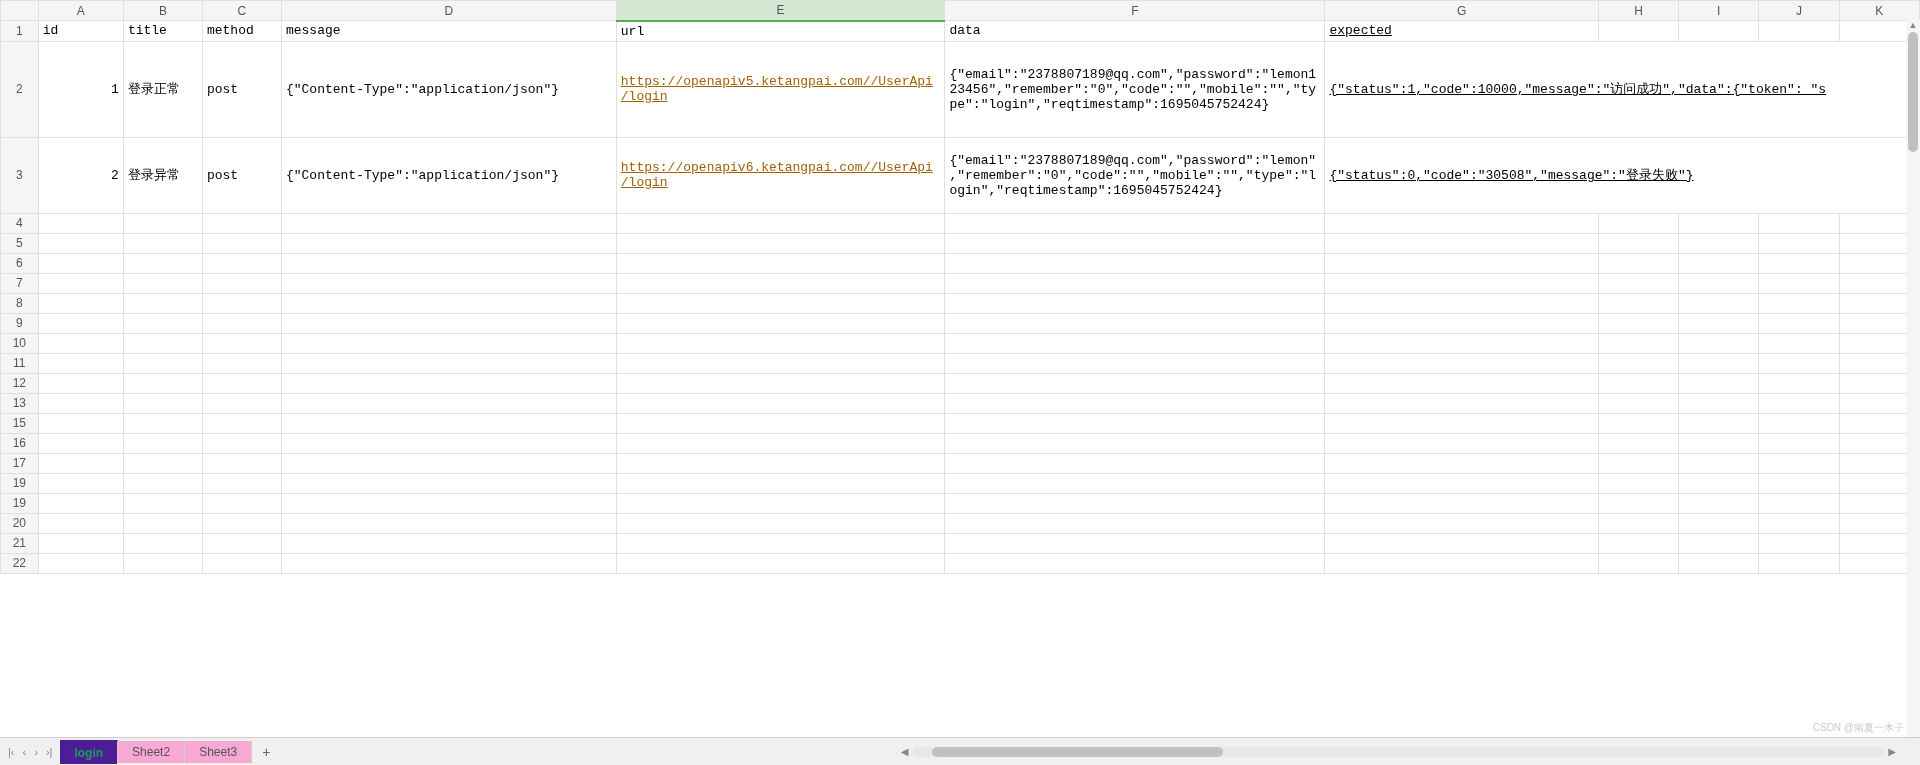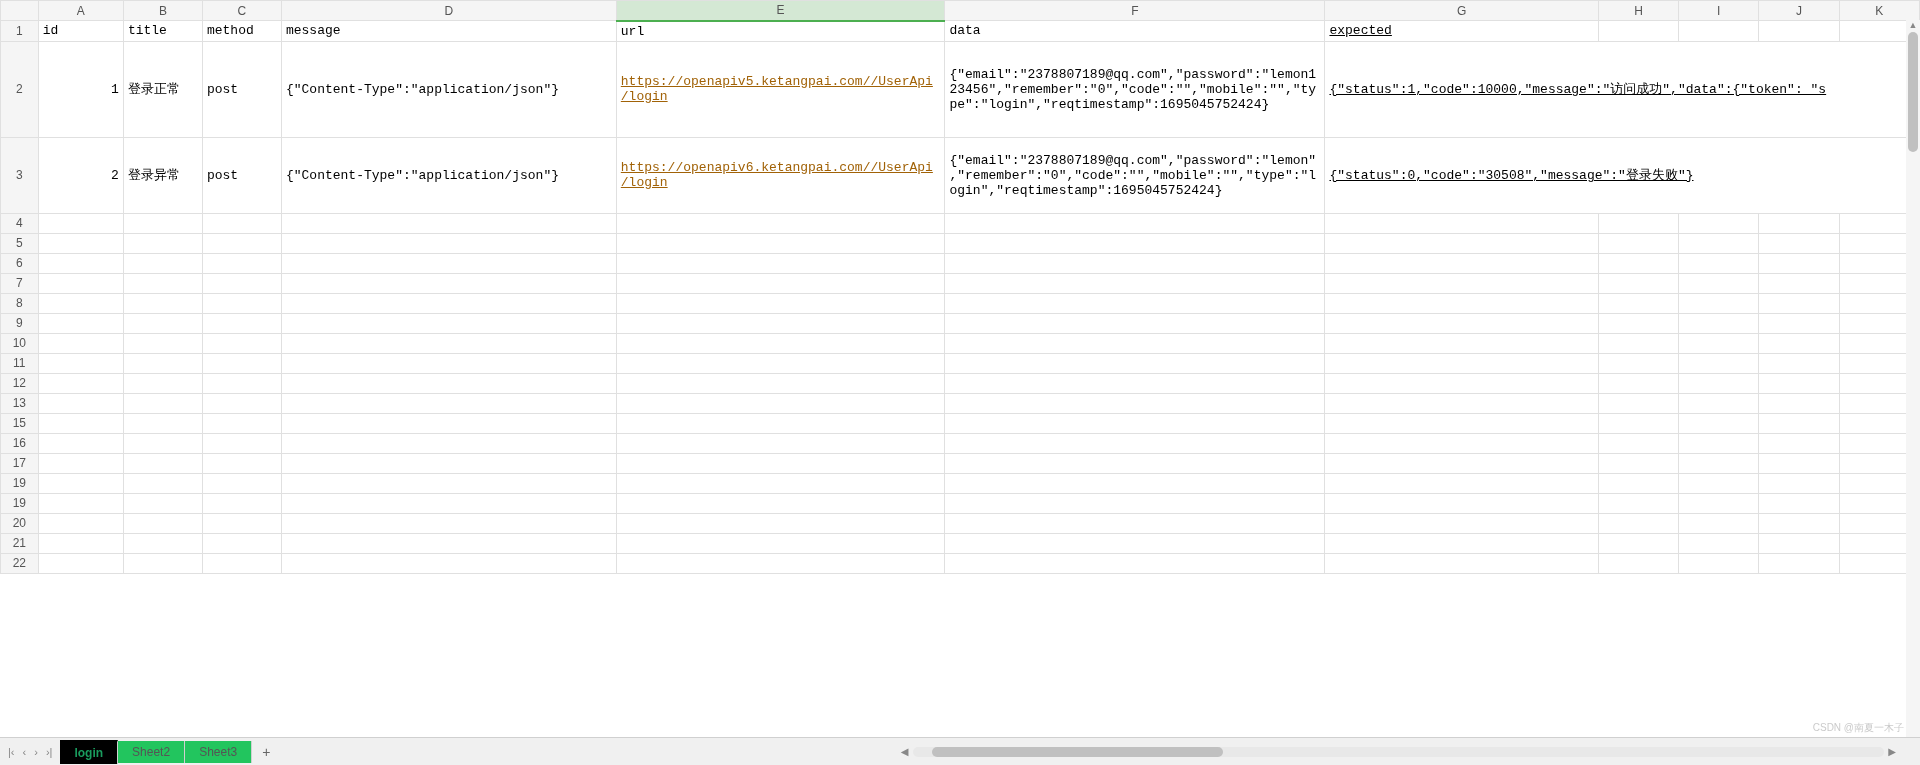--- a/index.html
+++ b/index.html
@@ -113,28 +113,28 @@
       padding: 0 8px;
       gap: 8px;
     }
     .nav-btn {
       color: #888;
       cursor: pointer;
       font-size: 11px;
     }
     .sheet-tab {
       padding: 4px 14px;
-      background: #22c55e;
+      background: #f9a8d4;
       cursor: pointer;
       font-size: 12px;
       color: #555;
       border-right: 1px solid #d0d0d0;
     }
     .sheet-tab.active {
-      background: #000000;
+      background: #4c1d95;
       color: #1a9c5e;
       font-weight: bold;
       border-top: 2px solid transparent;
     }
     .add-sheet {
       padding: 4px 10px;
       color: #666;
       cursor: pointer;
       font-size: 14px;
     }

